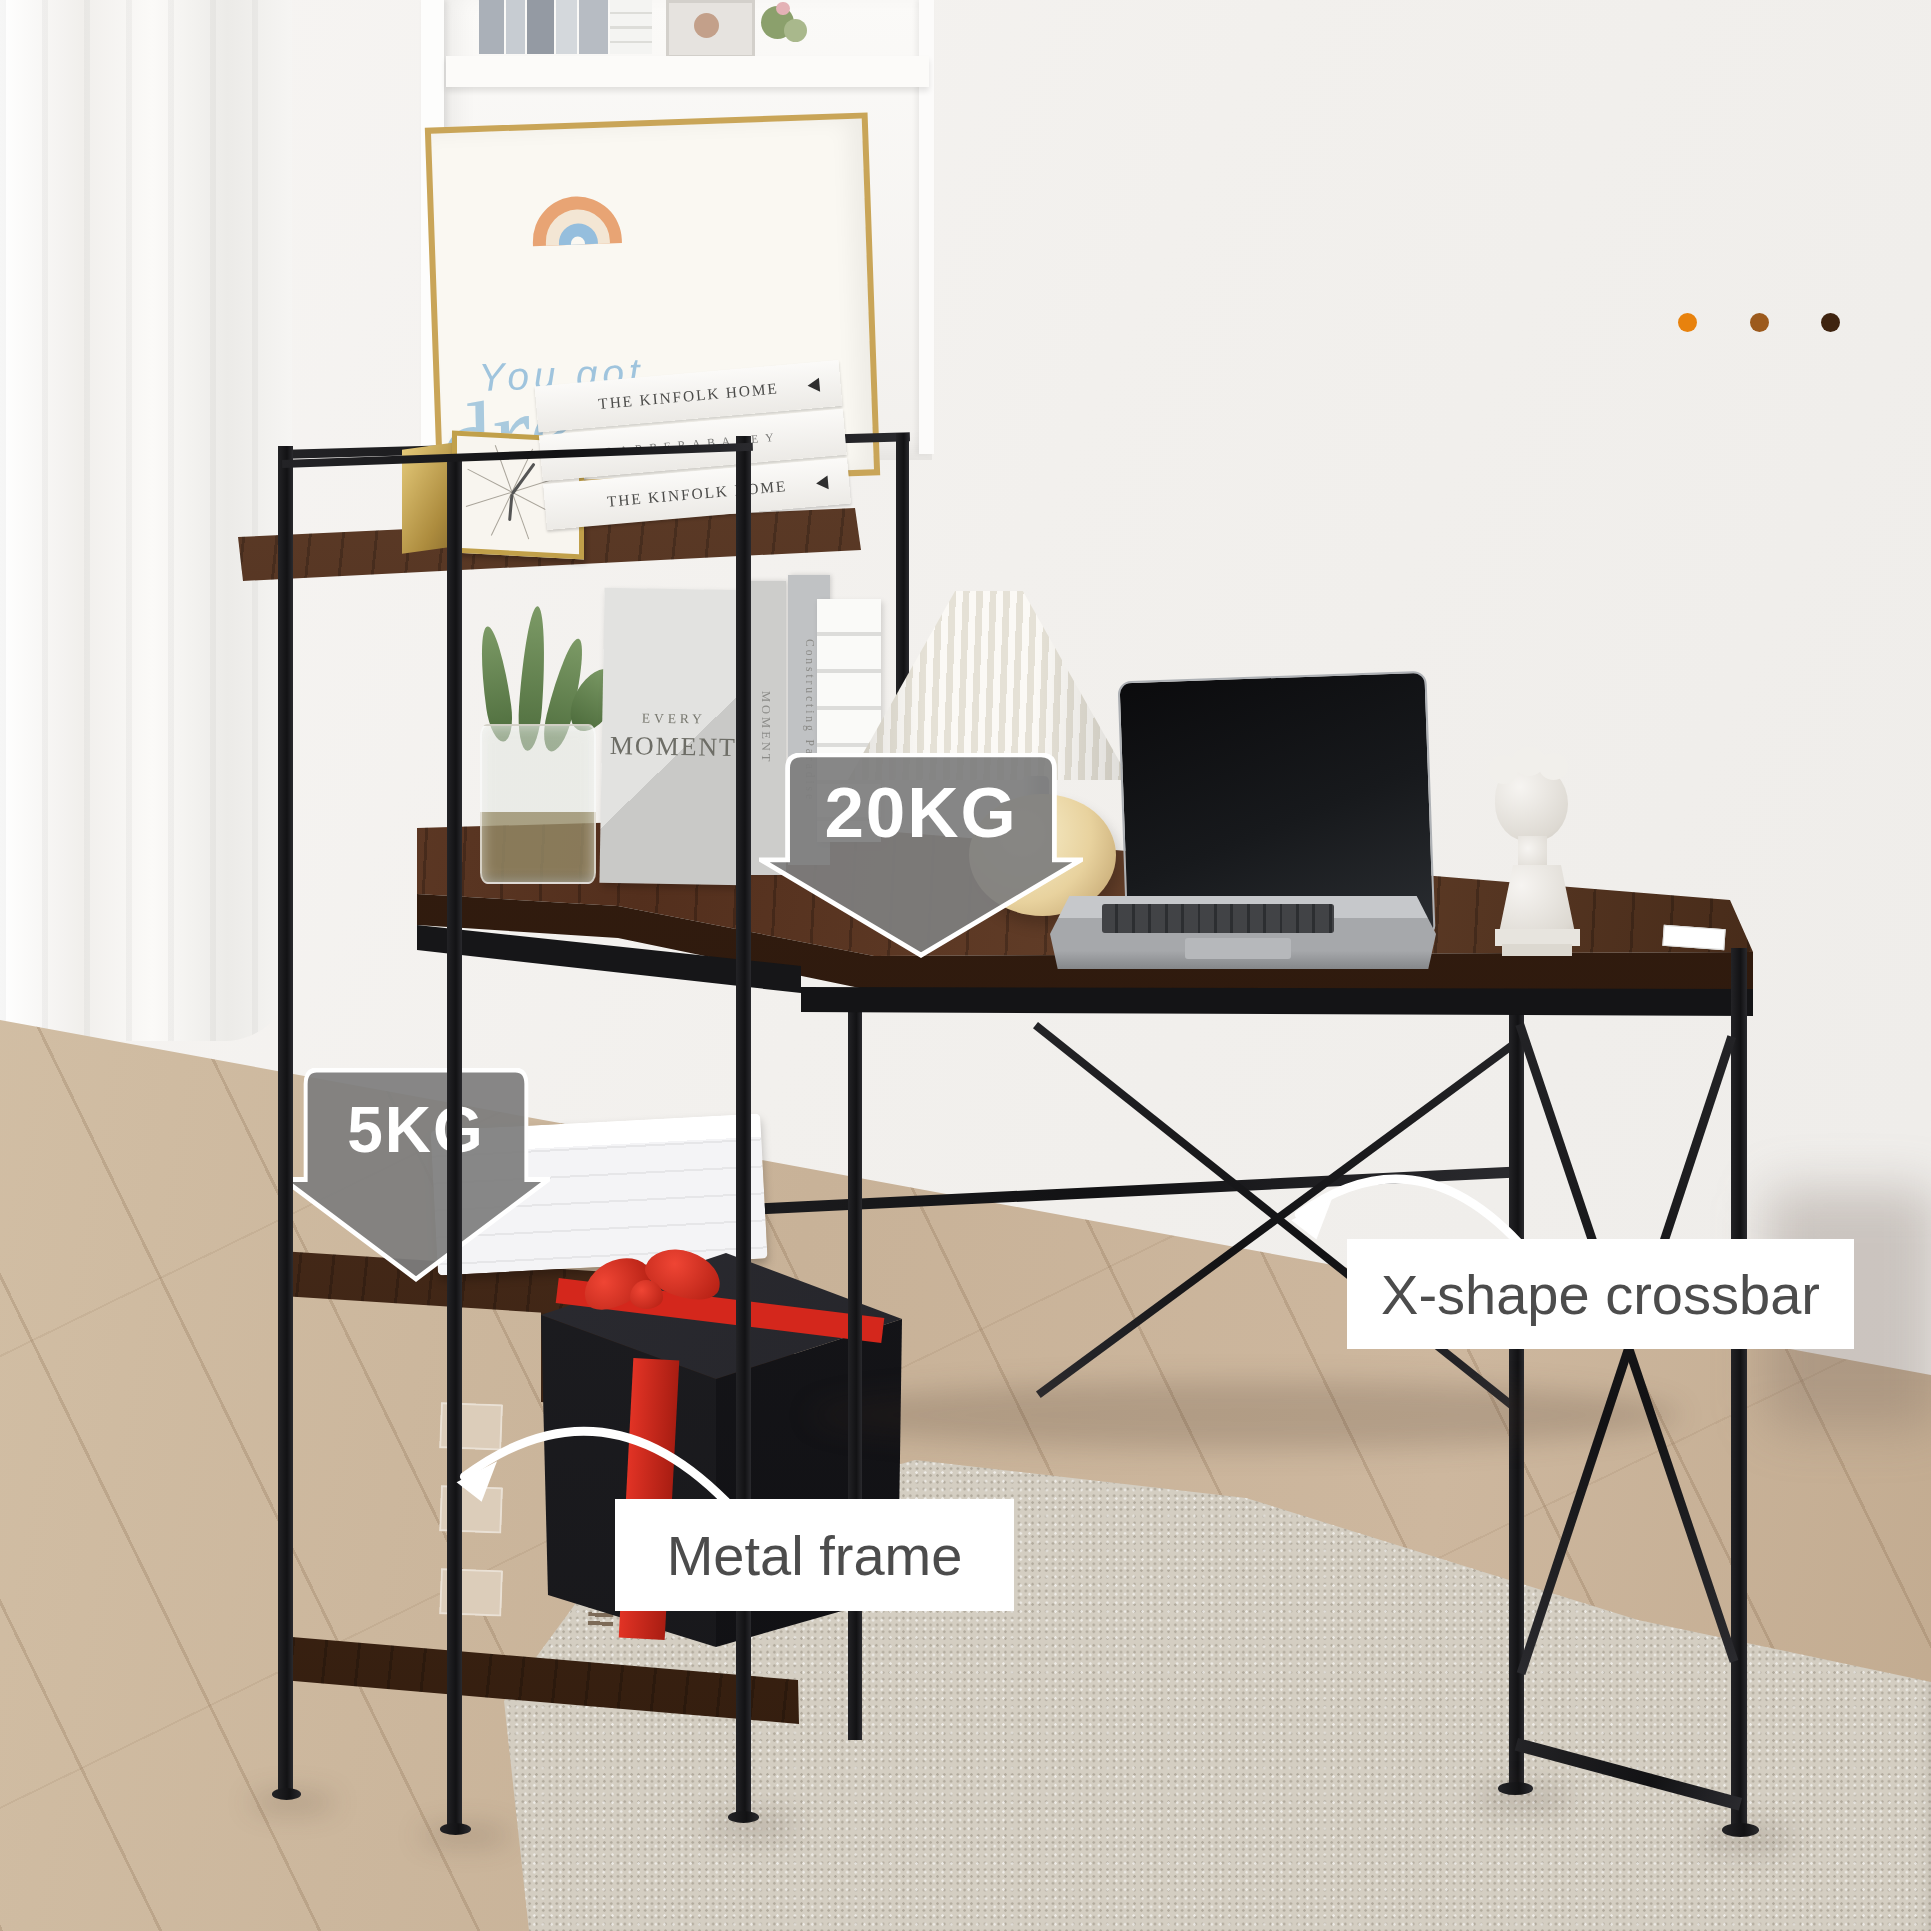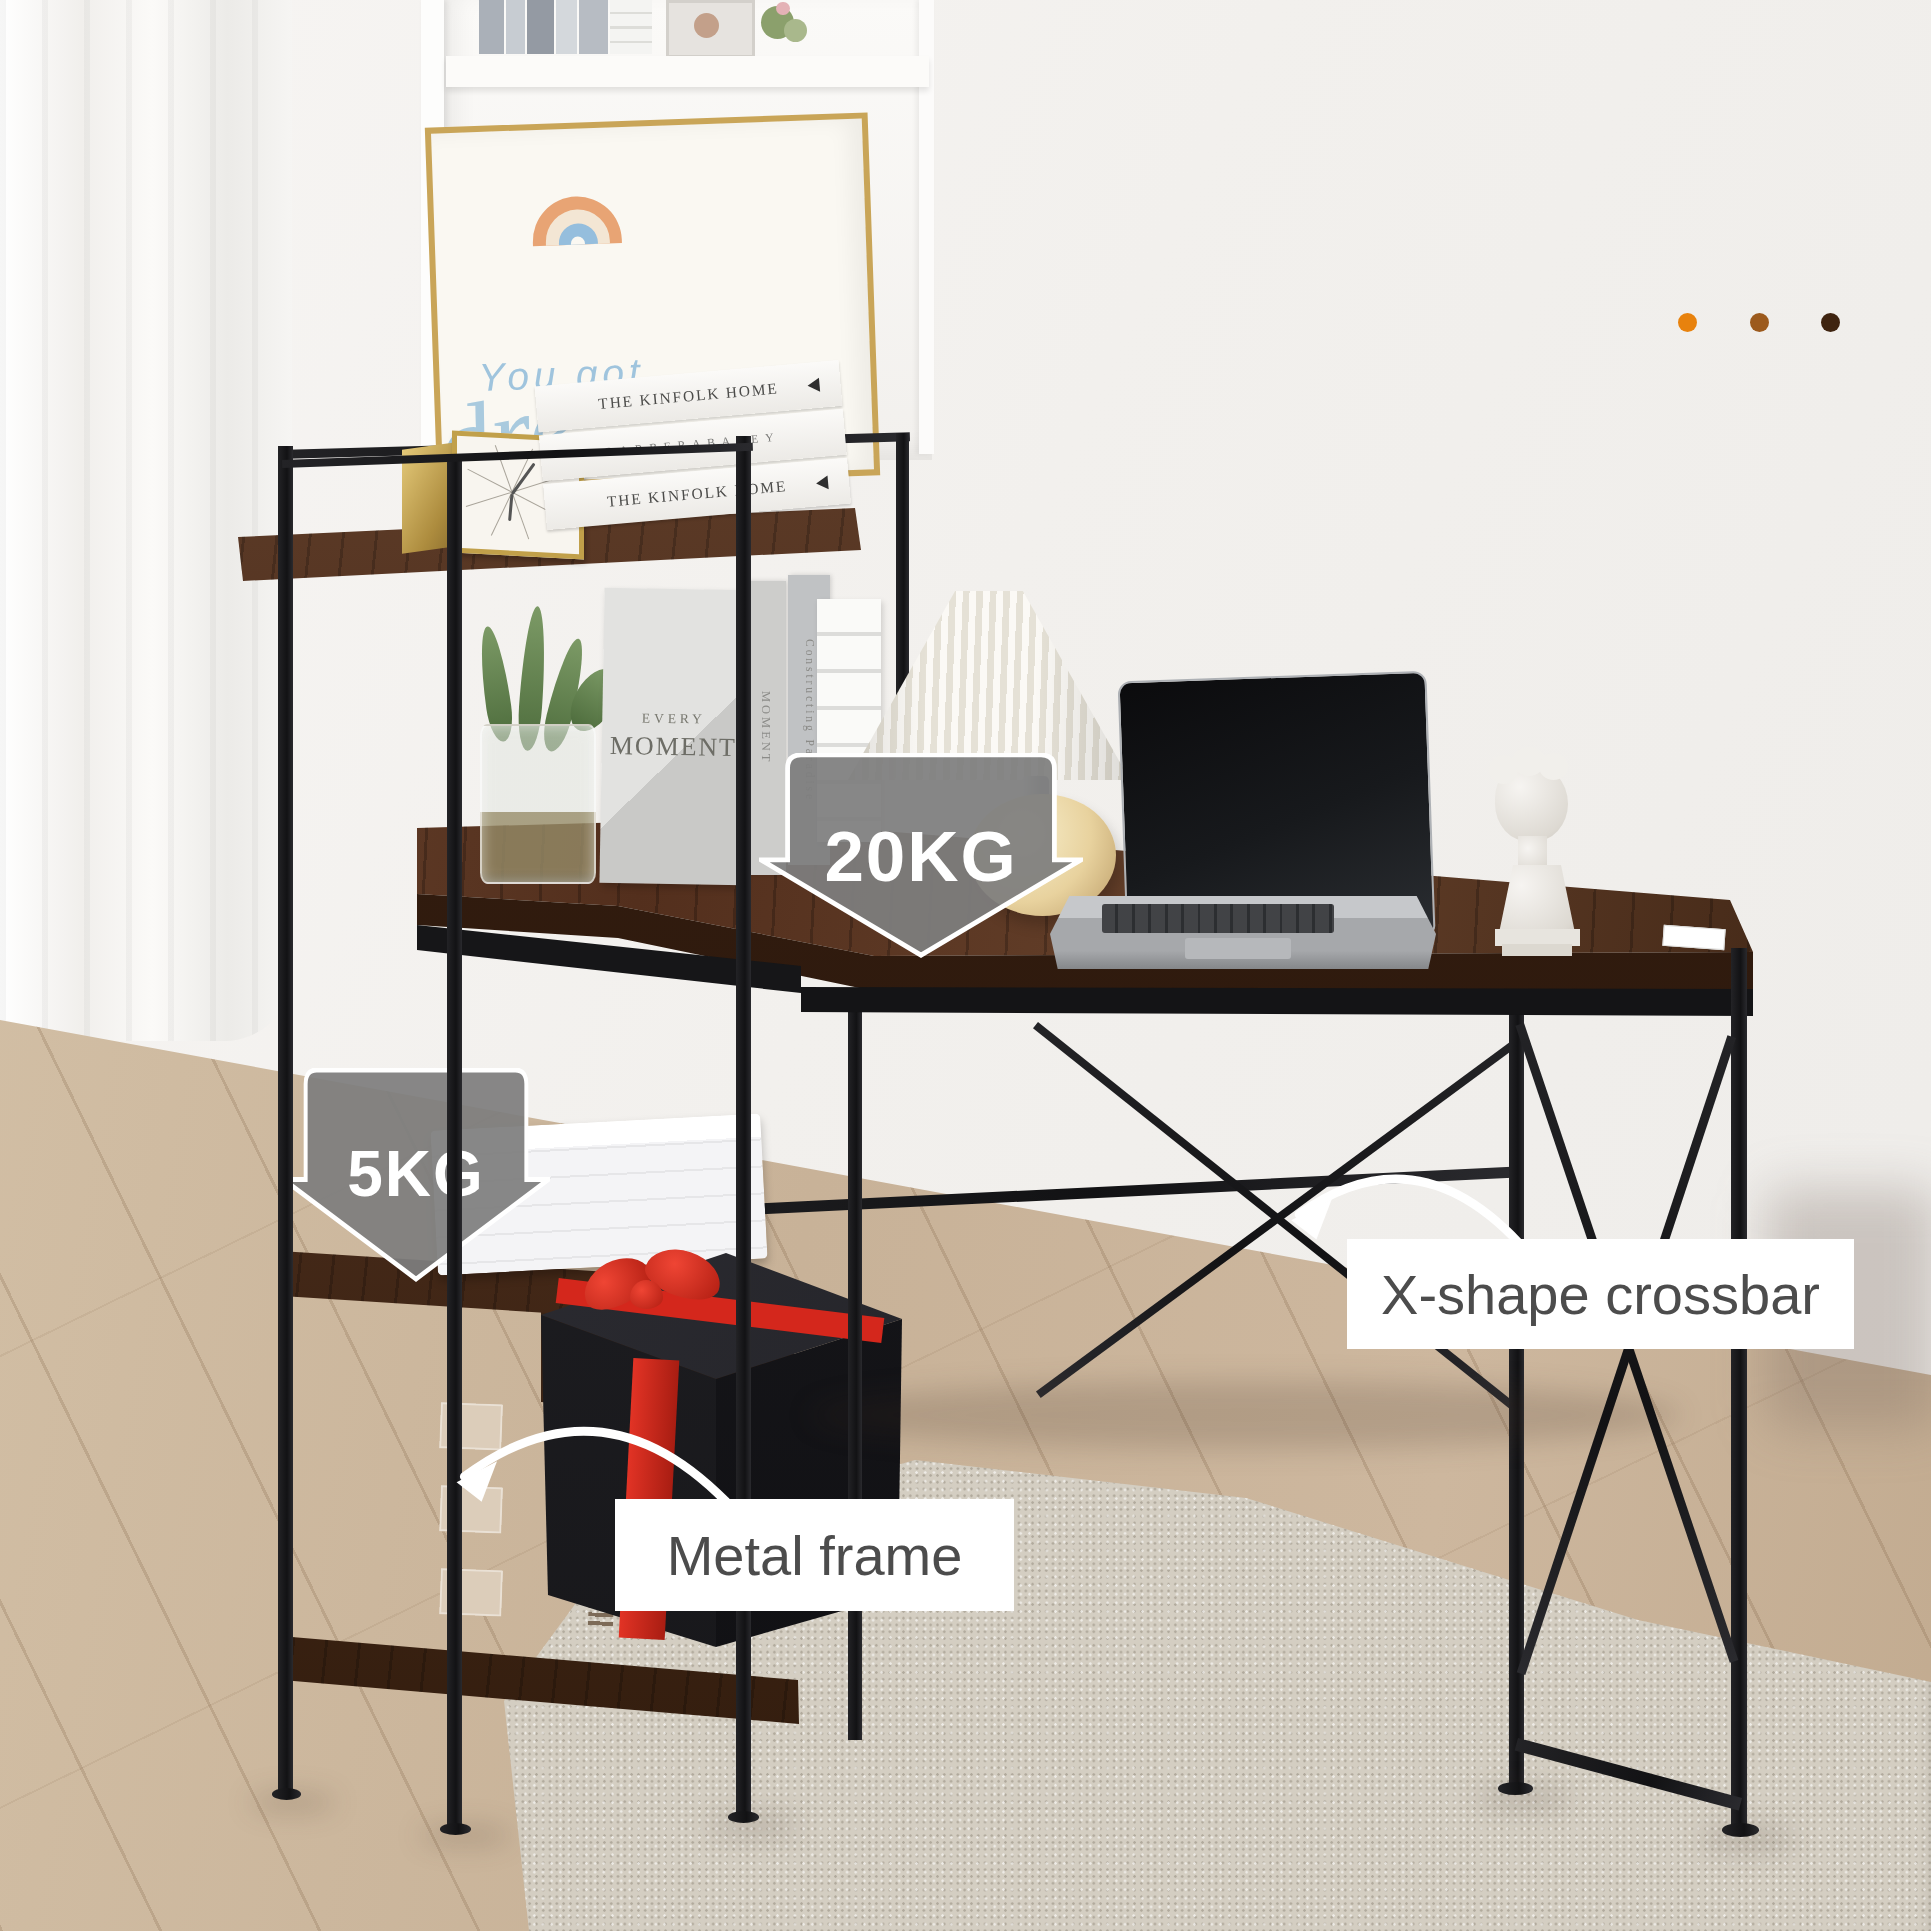--- a/index.html
+++ b/index.html
@@ -135,21 +135,21 @@
   .laptop-pad{position:absolute;left:135px;top:42px;width:106px;height:21px;background:#b6b8bb;border-radius:2.9px;}
 
   .bust-part{z-index:7;background:#f1efeb;}
   .bust-shadowed{background:radial-gradient(circle at 34% 30%,#f6f4f1,#ddd9d2 75%,#c9c4bb);}
 
   .sticker{left:1663px;top:927px;width:60px;height:19.3px;z-index:7;background:#fff;border:1px solid #dcdcda;transform:rotate(4deg);}
 
   
   .cap-arrow{z-index:10;}
   .cap-arrow.low{z-index:8;}
-  .cap-arrow .txt{position:absolute;left:0;width:100%;text-align:center;color:#fff;font-weight:bold;letter-spacing:1.9px;margin-top:44px;}
+  .cap-arrow .txt{position:absolute;left:0;width:100%;text-align:center;color:#fff;font-weight:bold;letter-spacing:1.9px;}
   .curve-arrow{z-index:11;}
   .callout{z-index:12;background:#ffffff;display:flex;align-items:center;justify-content:center;
     color:#4c4c4c;font-size:56px;}
   .title{left:946px;top:156px;width:919px;height:135px;z-index:12;display:flex;align-items:center;justify-content:center;
     font-size:108px;font-weight:bold;letter-spacing:6.8px;color:#5b3a1c;
     text-shadow:1.9px 0 0 #5b3a1c,-1.9px 0 0 #5b3a1c,0 1.9px 0 #5b3a1c,0 -1.9px 0 #5b3a1c,1px 1px 0 #5b3a1c;}
   .dot{width:19.3px;height:19.3px;border-radius:50%;z-index:12;top:313px;}
 </style>
 </head>
 <body>

